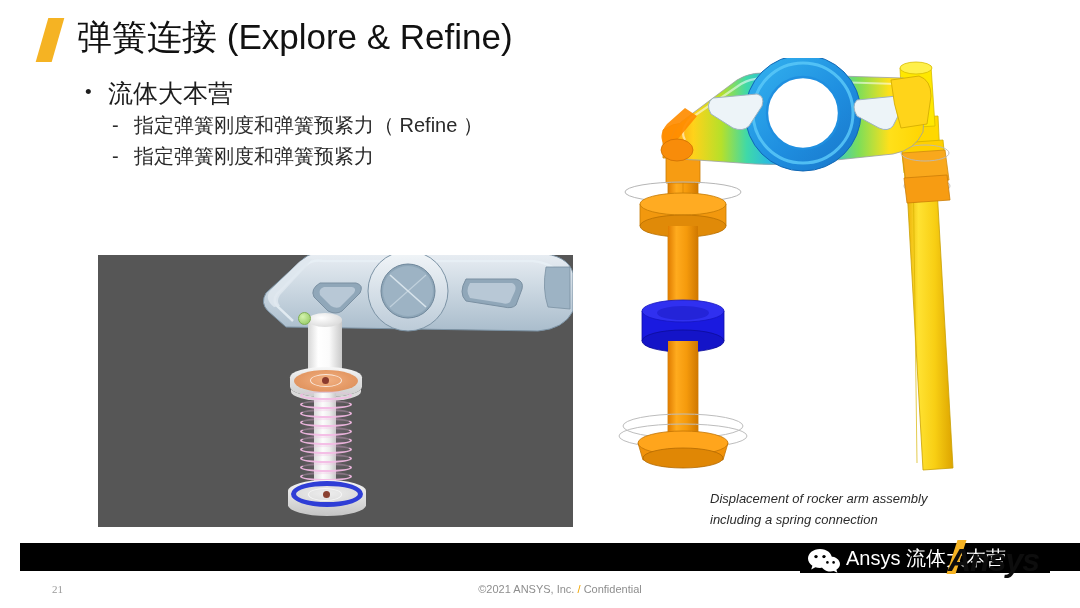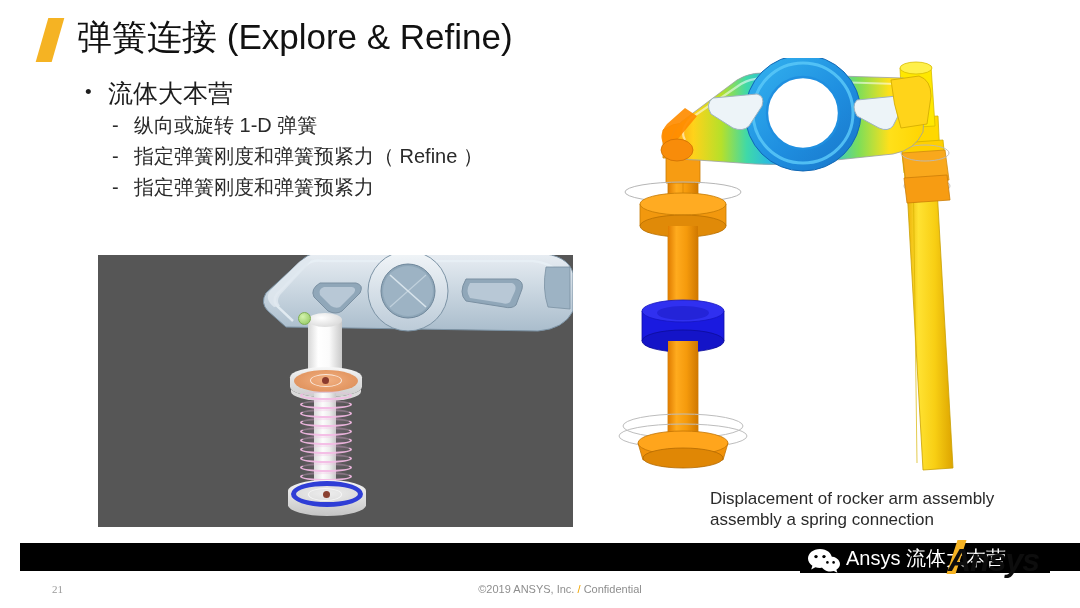--- a/index.html
+++ b/index.html
@@ -120,21 +120,21 @@
     position: absolute; left: 40px; top: 183px; width: 34px; height: 13px;
     border: 1px solid rgba(255,255,255,.7); border-radius: 50%;
   }
 
   
   .render3d { position: absolute; left: 585px; top: 58px; width: 490px; height: 430px; }
 
   
   .caption {
     position: absolute; left: 690px; top: 488px; width: 330px;
-    font-size: 17px; color: #2b2b2b; line-height: 21px;
+    font-size: 13px; font-style: italic; color: #2b2b2b; line-height: 21px;
   }
 
   
   .blackbar { position: absolute; left: 0; top: 543px; width: 1080px; height: 28px; background: #000; }
   .pagenum { position: absolute; left: 32px; top: 583px; font-size: 11px; color: #9a9a9a; font-family: Liberation Serif, serif; }
   .copyright {
     position: absolute; left: 0; top: 583px; width: 1080px; text-align: center;
     font-size: 11px; color: #8e8e8e;
   }
   .copyright .sl { color: #f0a500; }
@@ -166,21 +166,20 @@
 
 <div class="slide">
 
   <div class="title-row">
     <div class="title-slash"></div>
     <div class="title-text">弹簧连接 (Explore &amp; Refine)</div>
   </div>
 
   <div class="bullets">
     <div class="b1">流体大本营</div>
-    <div class="b2">纵向或旋转 1-D 弹簧</div>
     <div class="b2">指定弹簧刚度和弹簧预紧力（ Refine ）</div>
     <div class="b2">指定弹簧刚度和弹簧预紧力</div>
   </div>
 
   <div class="shot">
 
     <svg class="cad" viewBox="0 0 475 110">
       <defs>
         <linearGradient id="cadg" x1="0" y1="0" x2="0" y2="1">
           <stop offset="0%" stop-color="#e9eef3"></stop>
@@ -312,27 +311,27 @@
     <circle cx="198" cy="55" r="50" fill="none" stroke="#59c8f8" stroke-width="3" opacity=".85"></circle>
     <path d="M108 40 L152 36 Q160 38 157 48 L144 68 Q138 74 128 70 L106 56 Q100 46 108 40 Z" fill="#edf4f8" stroke="#9fb3c0" stroke-width="1"></path>
     <path d="M252 42 L292 38 Q300 40 297 50 L288 68 Q283 74 274 70 L252 58 Q246 48 252 42 Z" fill="#edf4f8" stroke="#9fb3c0" stroke-width="1"></path>
     <path d="M60 88 Q52 78 62 66 L80 50 L92 58 L72 82 Q68 90 74 94 Z" fill="#ff8c00" opacity=".92"></path>
     <ellipse cx="72" cy="92" rx="16" ry="11" fill="#f88c0a" stroke="#cd6e04" stroke-width=".8"></ellipse>
     <path d="M286 22 L314 18 Q326 22 326 38 L322 66 L296 70 Q288 46 286 22 Z" fill="#ffd41a" stroke="#cfa800" stroke-width=".8"></path>
   </svg>
 
   <div class="caption">
     <div>Displacement of rocker arm assembly</div>
-    <div>assembly a spring connection</div>
+    <div>including a spring connection</div>
   </div>
 
   <div class="blackbar"></div>
   <div class="pagenum">21</div>
   <div class="copyright">
-    <span>©2019 ANSYS, Inc.</span>
+    <span>©2021 ANSYS, Inc.</span>
     <span class="sl">/</span>
     <span>Confidential</span>
   </div>
 
   <div class="wm">
     <div class="wm-bar"></div>
     <svg class="wm-chat" width="32" height="26" viewBox="0 0 32 26">
       <path d="M12 1 C5 1 0 5.4 0 10.6 C0 13.4 1.7 16 4.4 17.7 L3.2 21.4 L7.4 19.3 C8.8 19.7 10.4 19.9 12 19.9 C19 19.9 24 15.6 24 10.6 C24 5.4 19 1 12 1 Z" fill="#fff"></path>
       <circle cx="8" cy="8.6" r="1.7" fill="#000"></circle>
       <circle cx="16" cy="8.6" r="1.7" fill="#000"></circle>

